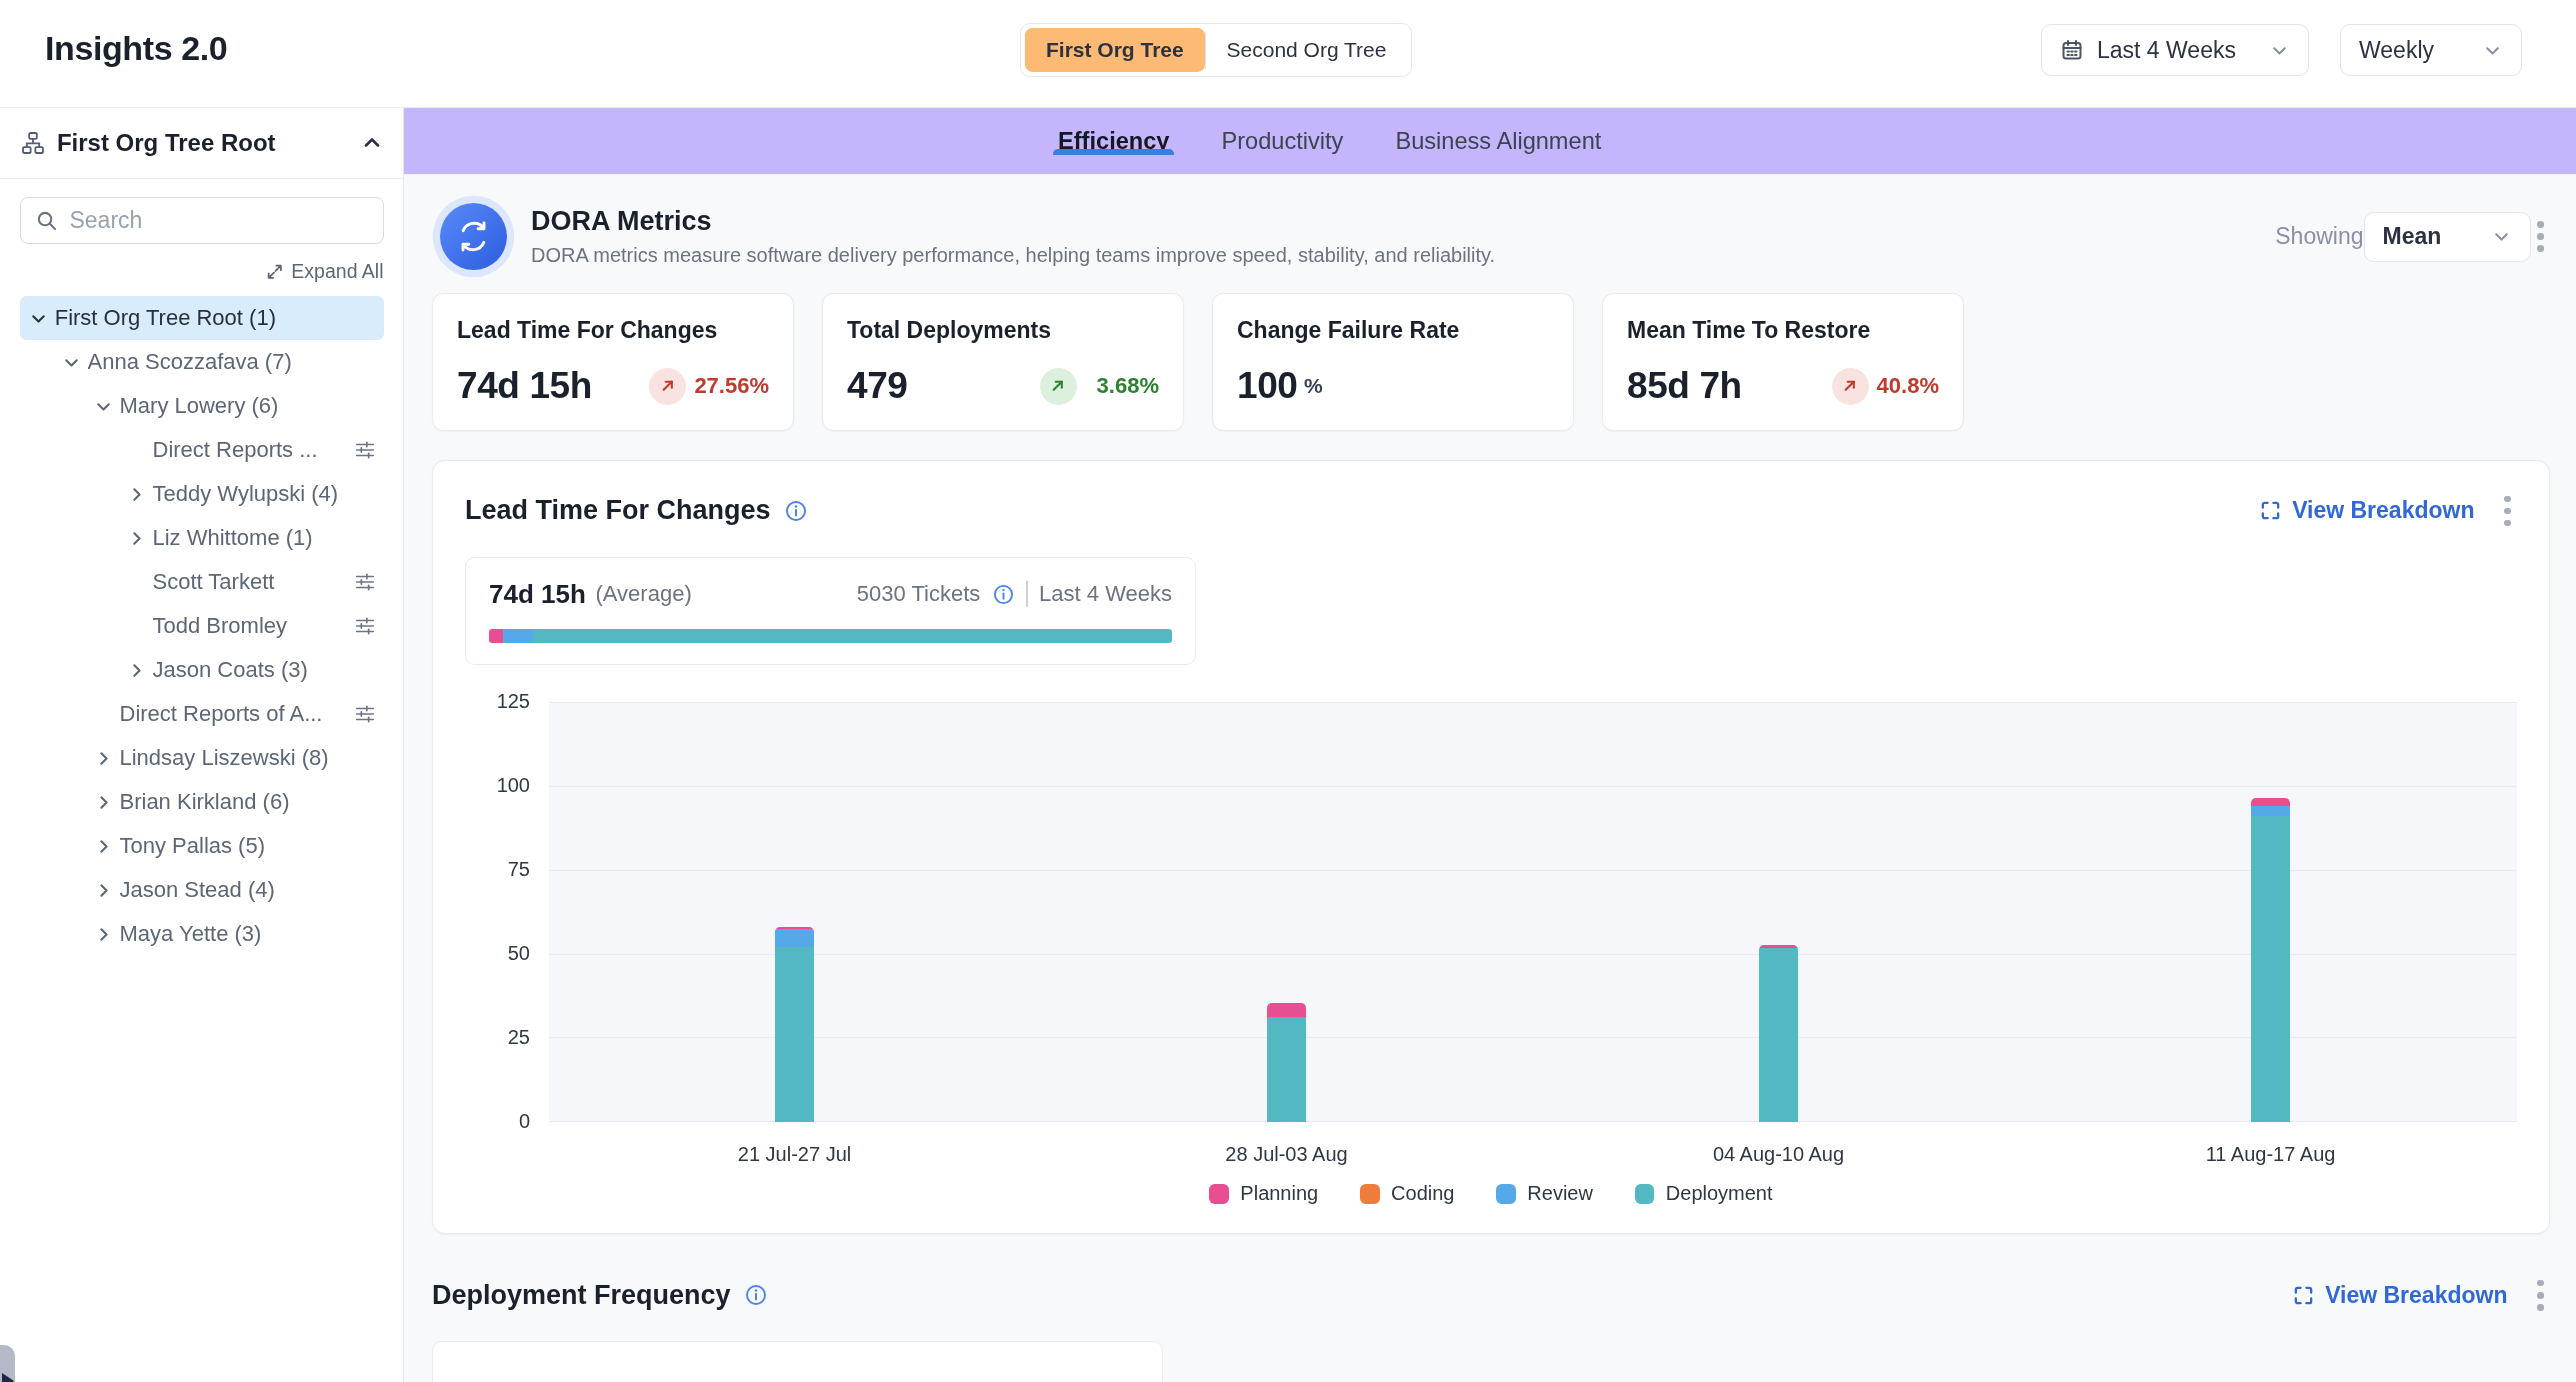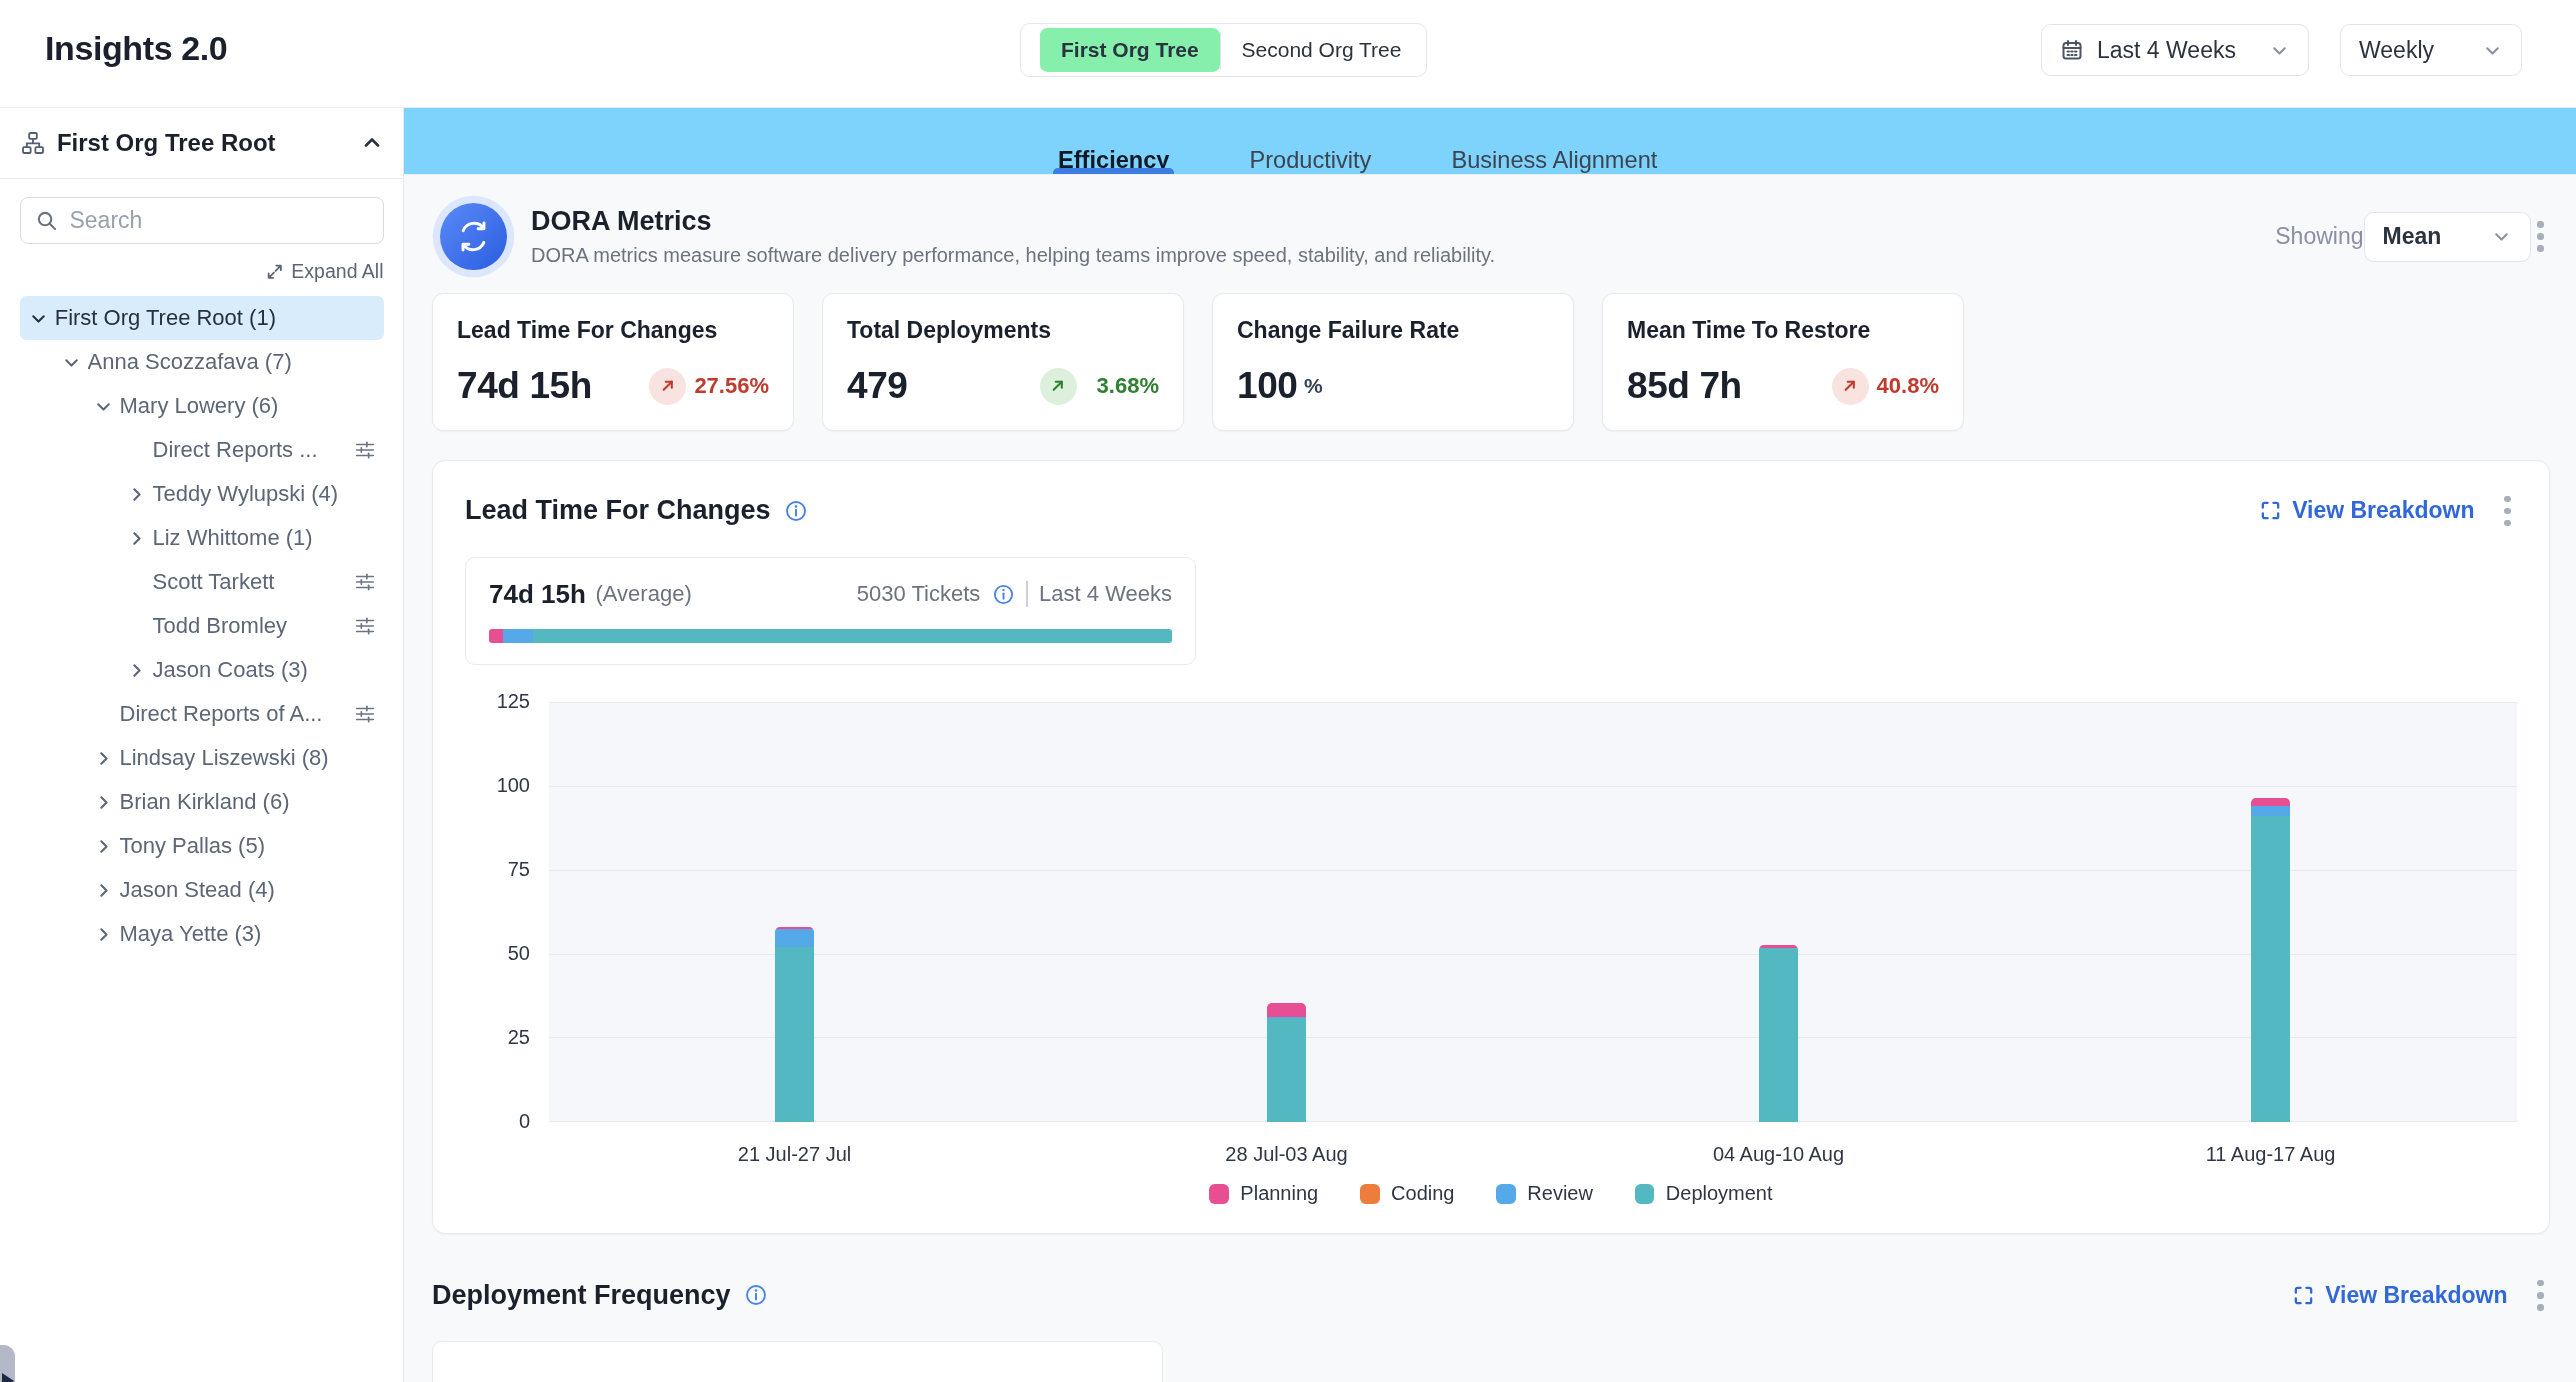--- a/index.html
+++ b/index.html
@@ -6,21 +6,21 @@
   html, body { width: 2576px; height: 1382px; overflow: hidden; background: #fff;
     font-family: "Liberation Sans", sans-serif; color: #1a202c; }
 
   
   .app-header { position: relative; height: 107px; background: #fff; }
   .app-title { position: absolute; left: 45px; top: 29px; font-size: 34px; font-weight: 800; letter-spacing: -0.4px; }
   .toggle-group { position: absolute; left: 1020px; top: 23px; display: flex; align-items: center;
     border: 0.8px solid #e4e6ef; border-radius: 9.7px; background: #fff; padding: 4px; height: 54px; }
   .toggle { border: none; background: transparent; font-family: inherit; font-size: 21px; color: #2b3240;
     padding: 0 21px; height: 44px; border-radius: 7.3px; cursor: pointer; white-space: nowrap; }
-  .toggle.active { background: #86efac; font-weight: 700; margin-left: 15px; }
+  .toggle.active { background: #fdba74; font-weight: 700; }
   .toggle-divider { width: 0.8px; height: 37px; background: #e1e3ec; }
   .header-controls { position: absolute; right: 54px; top: 24px; display: flex; gap: 31px; }
   .select { display: flex; align-items: center; gap: 13px; border: 0.8px solid #e2e4ed; border-radius: 9.7px;
     background: #fff; height: 52px; padding: 0 18px; font-size: 23px; font-weight: 500; color: #2b3240; cursor: pointer; }
   .select .spacer { flex: 1; }
   .select.w-date { width: 268px; }
   .select.w-gran { width: 182px; }
 
   
   .content { display: flex; height: 1275px; border-top: 0.8px solid #e9ebef; }
@@ -40,22 +40,22 @@
     font-size: 19.5px; color: #5c6676; cursor: pointer; }
   .tree { margin-top: 13px; }
   .tree-row { display: flex; align-items: center; height: 44px; border-radius: 6.5px; color: #5c6676;
     font-size: 22px; cursor: pointer; padding-right: 8px; }
   .tree-row.selected { background: #d9ecfb; color: #28303e; font-weight: 500; }
   .tree-chevron { width: 32px; display: flex; justify-content: center; align-items: center; flex-shrink: 0; }
   .tree-label { flex: 1; white-space: nowrap; overflow: hidden; text-overflow: ellipsis; }
   .tree-filter { display: flex; align-items: center; color: #6b7484; margin-left: 6.5px; }
 
   
-  .tab-bar { height: 67px; display: flex; align-items: flex-end; gap: 80px; padding-left: 654px;
-    border-bottom: 0.8px solid #edeff3; background: #7dd3fc; }
+  .tab-bar { height: 67px; display: flex; align-items: center; gap: 52px; padding-left: 654px;
+    border-bottom: 0.8px solid #edeff3; background: #c4b5fd; }
   .tab { position: relative; display: flex; align-items: center; font-size: 23.6px; color: #3c4452; cursor: pointer; }
   .tab.active { font-weight: 700; color: #111826; }
   .tab.active::after { content: ""; position: absolute; left: -4.9px; right: -4.9px; bottom: 0; height: 5.7px;
     background: #3b7de0; border-radius: 4.9px 4.9px 0 0; }
 
   .main-scroll { padding: 0 26px 0 28px; }
 
   
   .dora-row { margin-top: 28px; display: flex; align-items: center; }
   .dora-icon { width: 67px; height: 67px; border-radius: 50%; background: linear-gradient(135deg,#5a8bf7,#2b5ce0);

